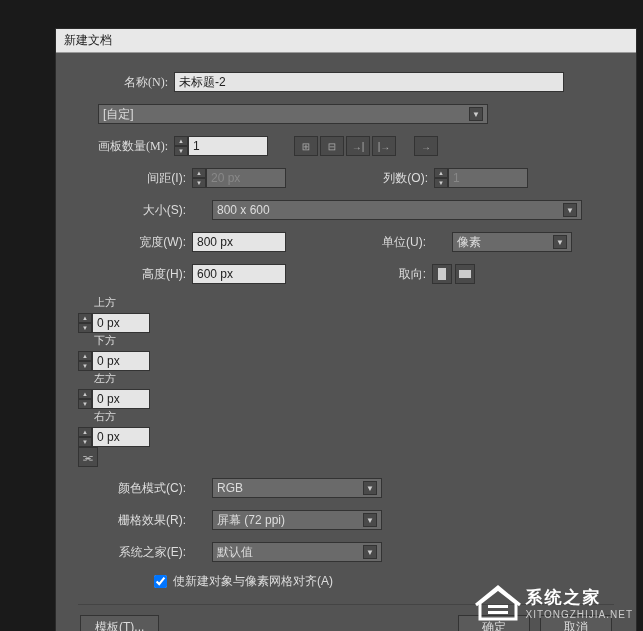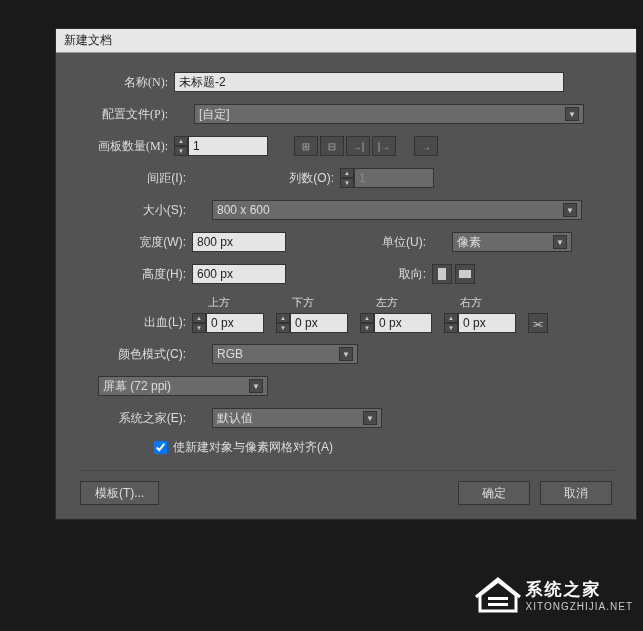--- a/index.html
+++ b/index.html
@@ -17,33 +17,33 @@
 .sel { background: #6a6a6a; border: 1px solid #333; color: #ddd; height: 20px; padding: 0 4px; font-size: 12px; display: flex; align-items: center; justify-content: space-between; margin-left: 20px; }
 .sel .arr { width: 14px; height: 14px; background: #4a4a4a; border: 1px solid #333; display: flex; align-items: center; justify-content: center; font-size: 8px; color: #ccc; }
 .spin { display: flex; }
 .spinbtns { display: flex; flex-direction: column; width: 14px; }
 .spinbtns div { height: 10px; background: #4a4a4a; border: 1px solid #333; font-size: 6px; color: #ccc; display: flex; align-items: center; justify-content: center; line-height: 1; }
 .iconbtn { width: 24px; height: 20px; background: #4a4a4a; border: 1px solid #333; display: flex; align-items: center; justify-content: center; color: #aaa; font-size: 10px; margin-right: 2px; }
 .orient { width: 20px; height: 20px; background: #4a4a4a; border: 1px solid #333; display: inline-flex; align-items: center; justify-content: center; margin-right: 3px; }
 .orient-inner { background: #ccc; }
 .orient-p { width: 8px; height: 12px; }
 .orient-l { width: 12px; height: 8px; }
-.bleed-group { display: flex; gap: 12px; }
+.bleed-group { display: flex; gap: 0; flex-direction: column; }
 .bleed-col { display: flex; flex-direction: column; }
 .bleed-col .hdr { font-size: 11px; color: #ddd; margin-bottom: 3px; text-align: left; padding-left: 16px; }
 .section { display: flex; align-items: center; margin: 10px 0 10px 4px; color: #ddd; font-size: 12px; }
 .tri { display: inline-block; width: 0; height: 0; border-top: 5px solid #ccc; border-left: 4px solid transparent; border-right: 4px solid transparent; margin-right: 6px; }
 .chk { display: flex; align-items: center; margin-left: 76px; margin-top: 6px; }
 .chk input { margin-right: 6px; }
 .divider { border: none; border-top: 1px solid #444; margin: 14px 0 10px 0; }
 .footer { display: flex; justify-content: space-between; align-items: center; padding: 0 2px; }
 .btn { background: #5a5a5a; border: 1px solid #333; color: #ddd; height: 24px; padding: 0 14px; font-size: 12px; cursor: pointer; min-width: 72px; }
 .footer-right { display: flex; gap: 10px; }
 .link { width: 20px; height: 20px; background: #4a4a4a; border: 1px solid #333; display: flex; align-items: center; justify-content: center; color: #ccc; font-size: 11px; }
-.watermark { position: absolute; right: 10px; bottom: 16px; display: flex; align-items: center; color: #fff; }
+.watermark { position: absolute; right: 10px; bottom: 8px; display: flex; align-items: center; color: #fff; }
 .watermark .logo { width: 48px; height: 40px; margin-right: 4px; }
 .watermark .t1 { font-size: 17px; font-weight: bold; letter-spacing: 2px; }
 .watermark .t2 { font-size: 10px; letter-spacing: 1px; color: #ccc; }
 .disabled { color: #888 !important; }
 .disabled .txt { background: #6a6a6a; color: #888; }
 </style>
 </head>
 <body>
 
 <div class="dialog">
@@ -51,21 +51,20 @@
     <span>新建文档</span>
   </div>
   <div class="content">
 
     <div class="row">
       <div class="lbl w1">名称(N):</div>
       <input class="txt" style="width: 390px;" value="未标题-2">
     </div>
 
     <div class="row">
-      <div class="lbl w1">配置文件(P):</div>
       <div class="sel" style="width:390px">
         <span>[自定]</span>
         <span class="arr">▼</span>
       </div>
     </div>
 
     <div class="row">
       <div class="lbl w1">画板数量(M):</div>
       <div class="spin">
         <div class="spinbtns">
@@ -78,20 +77,27 @@
       <div class="iconbtn">⊞</div>
       <div class="iconbtn">⊟</div>
       <div class="iconbtn">→|</div>
       <div class="iconbtn">|→</div>
       <div style="width:16px"></div>
       <div class="iconbtn">→</div>
     </div>
 
     <div class="row disabled">
       <div class="lbl w2">间距(I):</div>
+      <div class="spin">
+        <div class="spinbtns">
+            <div>▲</div>
+            <div>▼</div>
+          </div>
+        <input class="txt" style="width: 80px;" value="20 px">
+      </div>
       <div style="width:88px"></div>
       <div class="lbl sm">列数(O):</div>
       <div class="spin">
         <div class="spinbtns">
             <div>▲</div>
             <div>▼</div>
           </div>
         <input class="txt" style="width: 80px;" value="1">
       </div>
     </div>
@@ -122,21 +128,20 @@
       <div class="lbl" style="width:38px">取向:</div>
       <div class="orient">
           <div class="orient-inner orient-p"></div>
         </div>
       <div class="orient">
           <div class="orient-inner orient-l"></div>
         </div>
     </div>
 
     <div class="row" style="align-items:flex-end">
-      <div class="lbl w2" style="padding-bottom:2px">出血(L):</div>
       <div class="bleed-group">
         <div class="bleed-col">
           <div class="hdr">上方</div>
           <div class="spin">
               <div class="spinbtns">
                 <div>▲</div>
                 <div>▼</div>
               </div>
               <input class="txt" style="width: 58px;" value="0 px">
             </div>
@@ -173,27 +178,28 @@
         </div>
         <div style="display:flex;align-items:flex-end;padding-bottom:0">
           <div class="link">⫘</div>
         </div>
       </div>
     </div>
 
 
     <div class="row">
       <div class="lbl w2">颜色模式(C):</div>
-      <div class="sel" style="width:146px">
+      <div class="sel" style="width:170px">
         <span>RGB</span>
         <span class="arr">▼</span>
       </div>
     </div>
 
     <div class="row">
+      <div class="lbl w2">栅格效果(R):</div>
       <div class="sel" style="width:170px">
         <span>屏幕 (72 ppi)</span>
         <span class="arr">▼</span>
       </div>
     </div>
 
     <div class="row">
       <div class="lbl w2">系统之家(E):</div>
       <div class="sel" style="width:170px">
         <span>默认值</span>

